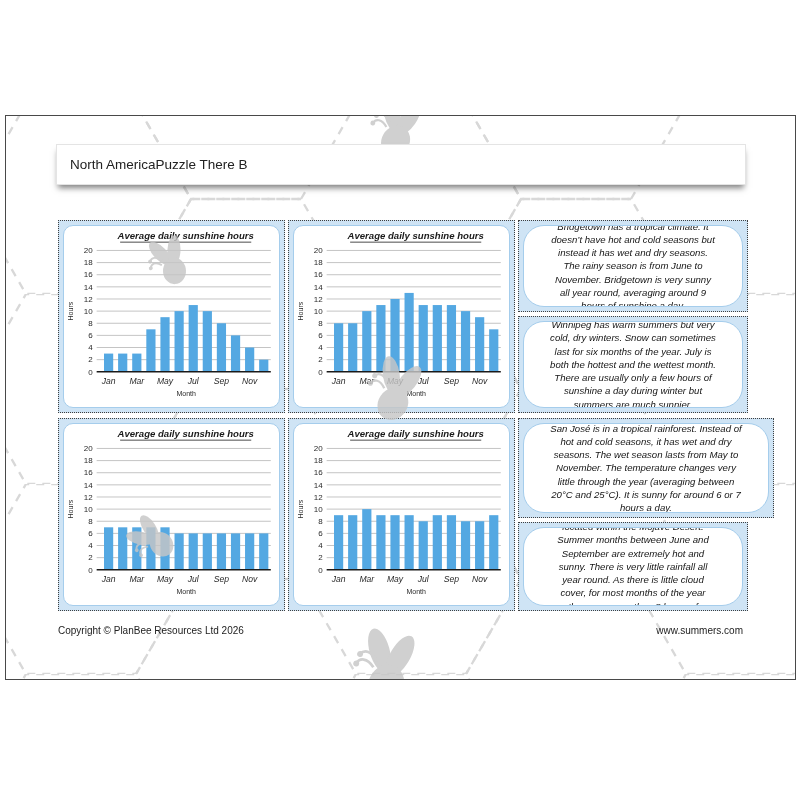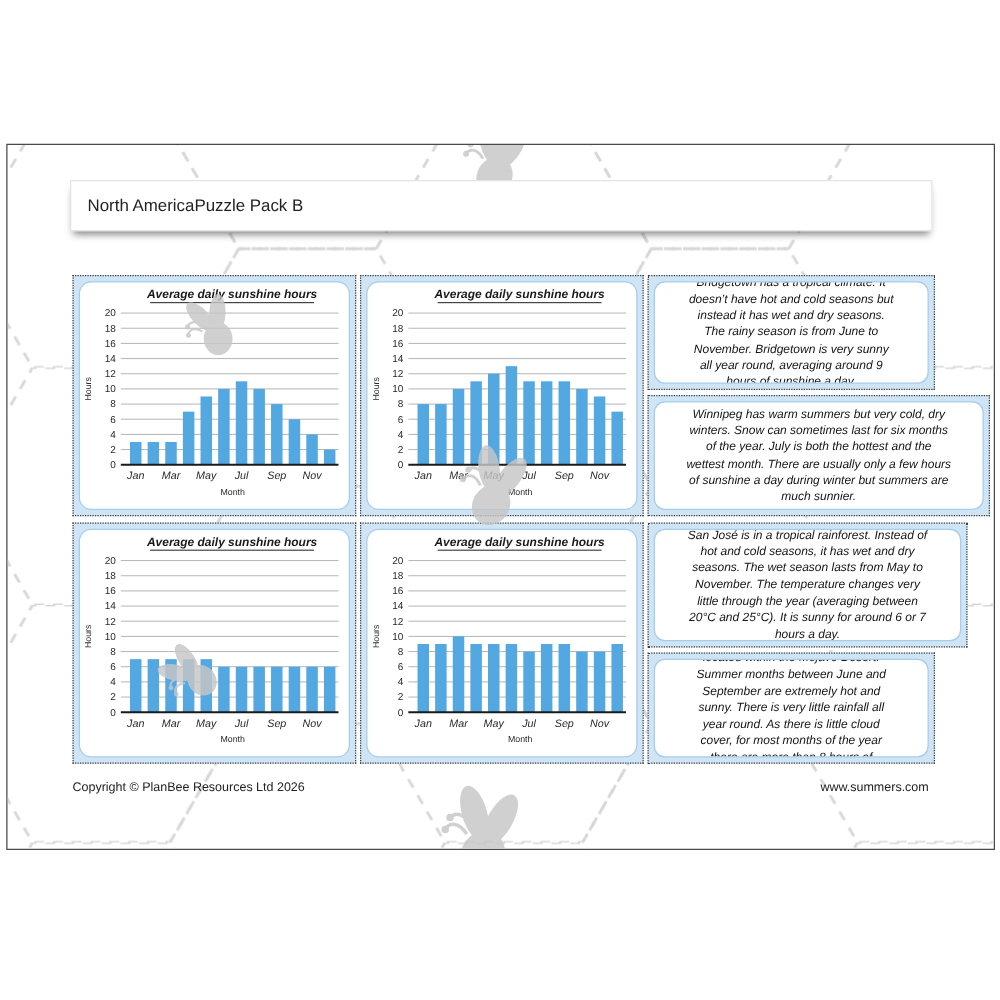--- a/index.html
+++ b/index.html
@@ -21,32 +21,32 @@
   }
   .cell{
     position:absolute;background:#cfe4f5;border:1px dotted #3f3f3f;
     box-sizing:border-box;z-index:1;
   }
   .panel{
     position:absolute;left:4px;top:4px;right:4px;bottom:4px;background:#fff;
     border:1px solid #a5cdec;border-radius:10px;overflow:hidden;
   }
   .text-panel{
-    border-radius:9px;display:flex;align-items:center;justify-content:center;
+    border-radius:21px;display:flex;align-items:center;justify-content:center;
     padding:5px 25px;box-sizing:border-box;
   }
   .card-text{
     font-style:italic;font-size:9.6px;line-height:1.38;text-align:center;color:#141414;
   }
   #cell-chart-1{left:52px;top:104px;width:227px;height:193px;}
   #cell-chart-2{left:282px;top:104px;width:227px;height:193px;}
   #cell-chart-3{left:52px;top:302px;width:227px;height:193px;}
   #cell-chart-4{left:282px;top:302px;width:227px;height:193px;}
   #cell-text-1{left:512px;top:104px;width:230px;height:92px;}
-  #cell-text-2{left:512px;top:200px;width:274px;height:97px;}
+  #cell-text-2{left:512px;top:200px;width:230px;height:97px;}
   #cell-text-3{left:512px;top:302px;width:256px;height:100px;}
   #cell-text-4{left:512px;top:406px;width:230px;height:89px;}
   .chart-svg{display:block;width:100%;height:100%;}
   .chart-svg text{font-family:"Liberation Sans",sans-serif;}
   .footer{
     position:absolute;left:52px;top:509px;width:685px;display:flex;
     justify-content:space-between;font-size:10px;color:#222;z-index:4;align-items:center;
   }
 </style>
 </head>
@@ -62,21 +62,21 @@
           <path d="M165,0 L220,-95 L330,-95 L385,0 L330,95 L220,95 Z"></path>
           <path d="M165,190 L220,95 L330,95 L385,190 L330,285 L220,285 Z"></path>
         </g>
       </pattern>
     </defs>
     <rect x="0" y="0" width="100%" height="100%" fill="url(#hexpat)"></rect>
   </svg>
 
   <div class="header-bar">
     <span>North America</span>
-    <span>Puzzle Pack B</span>
+    <span>Puzzle There B</span>
   </div>
 
   <div class="cell" id="cell-chart-1">
     <div class="panel">
       <svg class="chart-svg" xmlns="http://www.w3.org/2000/svg" viewBox="0 0 219 185">
           <text x="29" y="151.8" text-anchor="end" font-size="8.2" fill="#2a2a2a">0</text>
           <line x1="33" y1="136.6" x2="211" y2="136.6" stroke="#a8a8a8" stroke-width="0.7"></line>
           <text x="29" y="139.4" text-anchor="end" font-size="8.2" fill="#2a2a2a">2</text>
           <line x1="33" y1="124.2" x2="211" y2="124.2" stroke="#a8a8a8" stroke-width="0.7"></line>
           <text x="29" y="127" text-anchor="end" font-size="8.2" fill="#2a2a2a">4</text>

